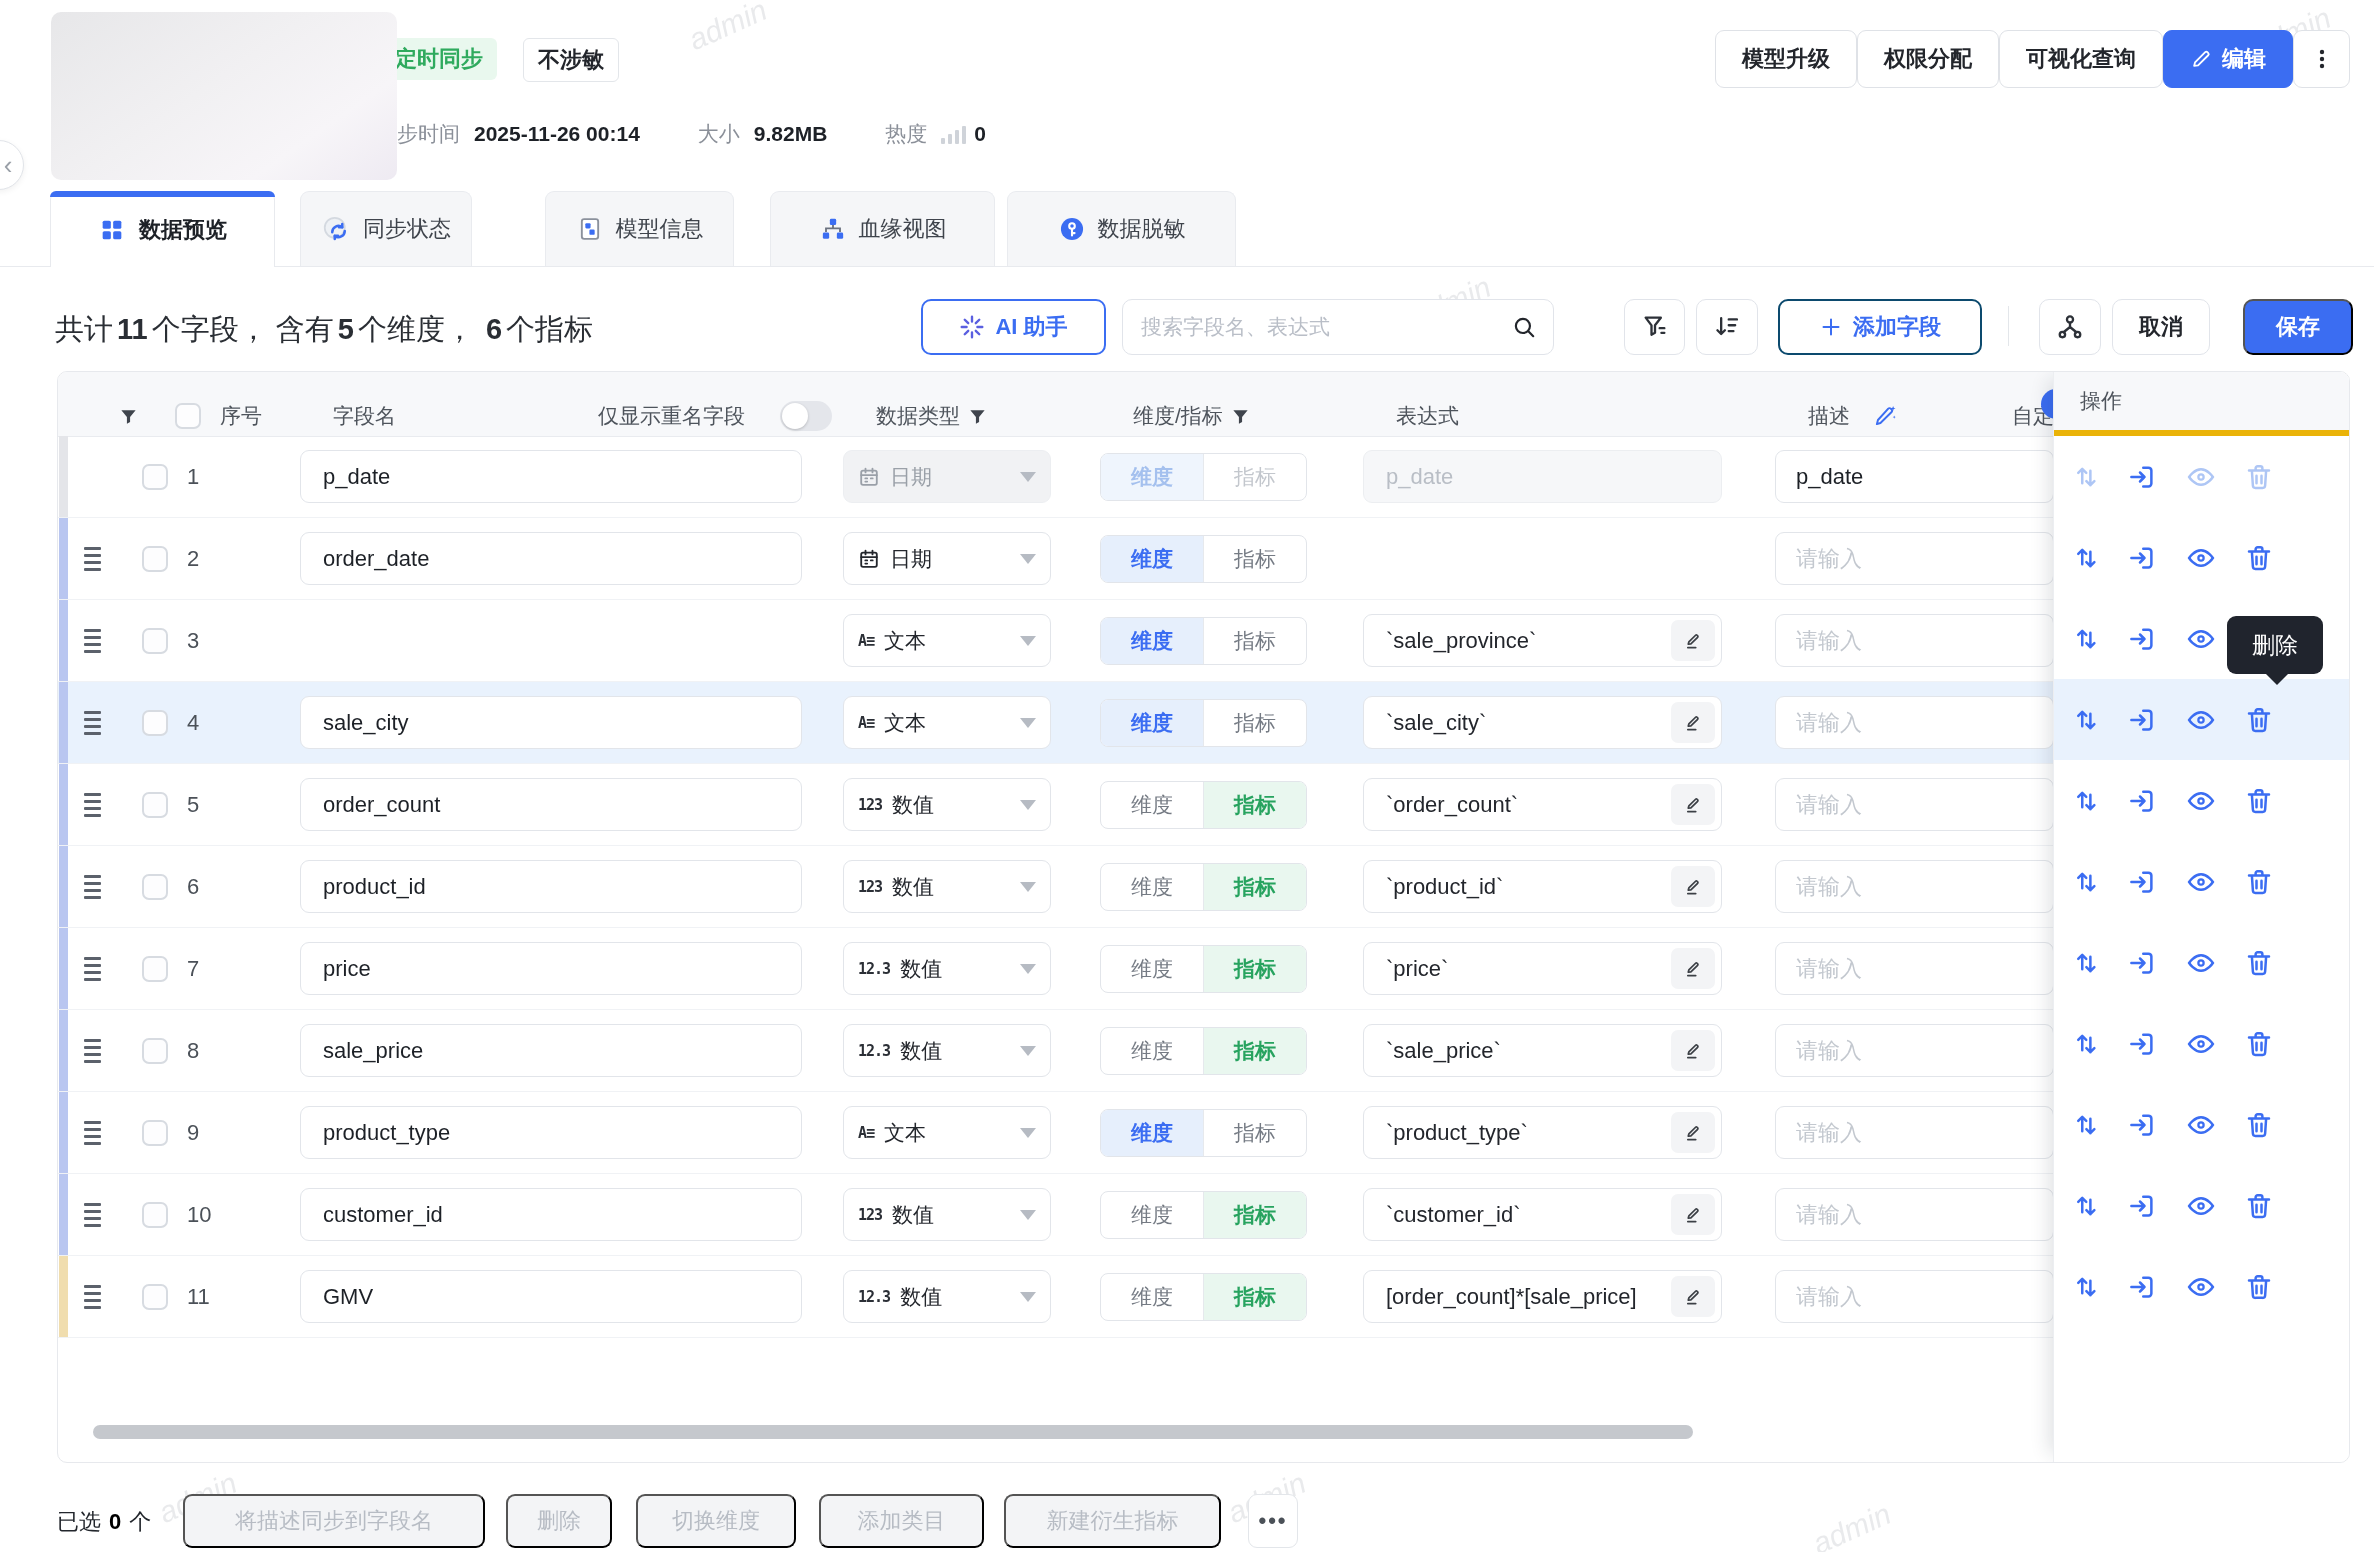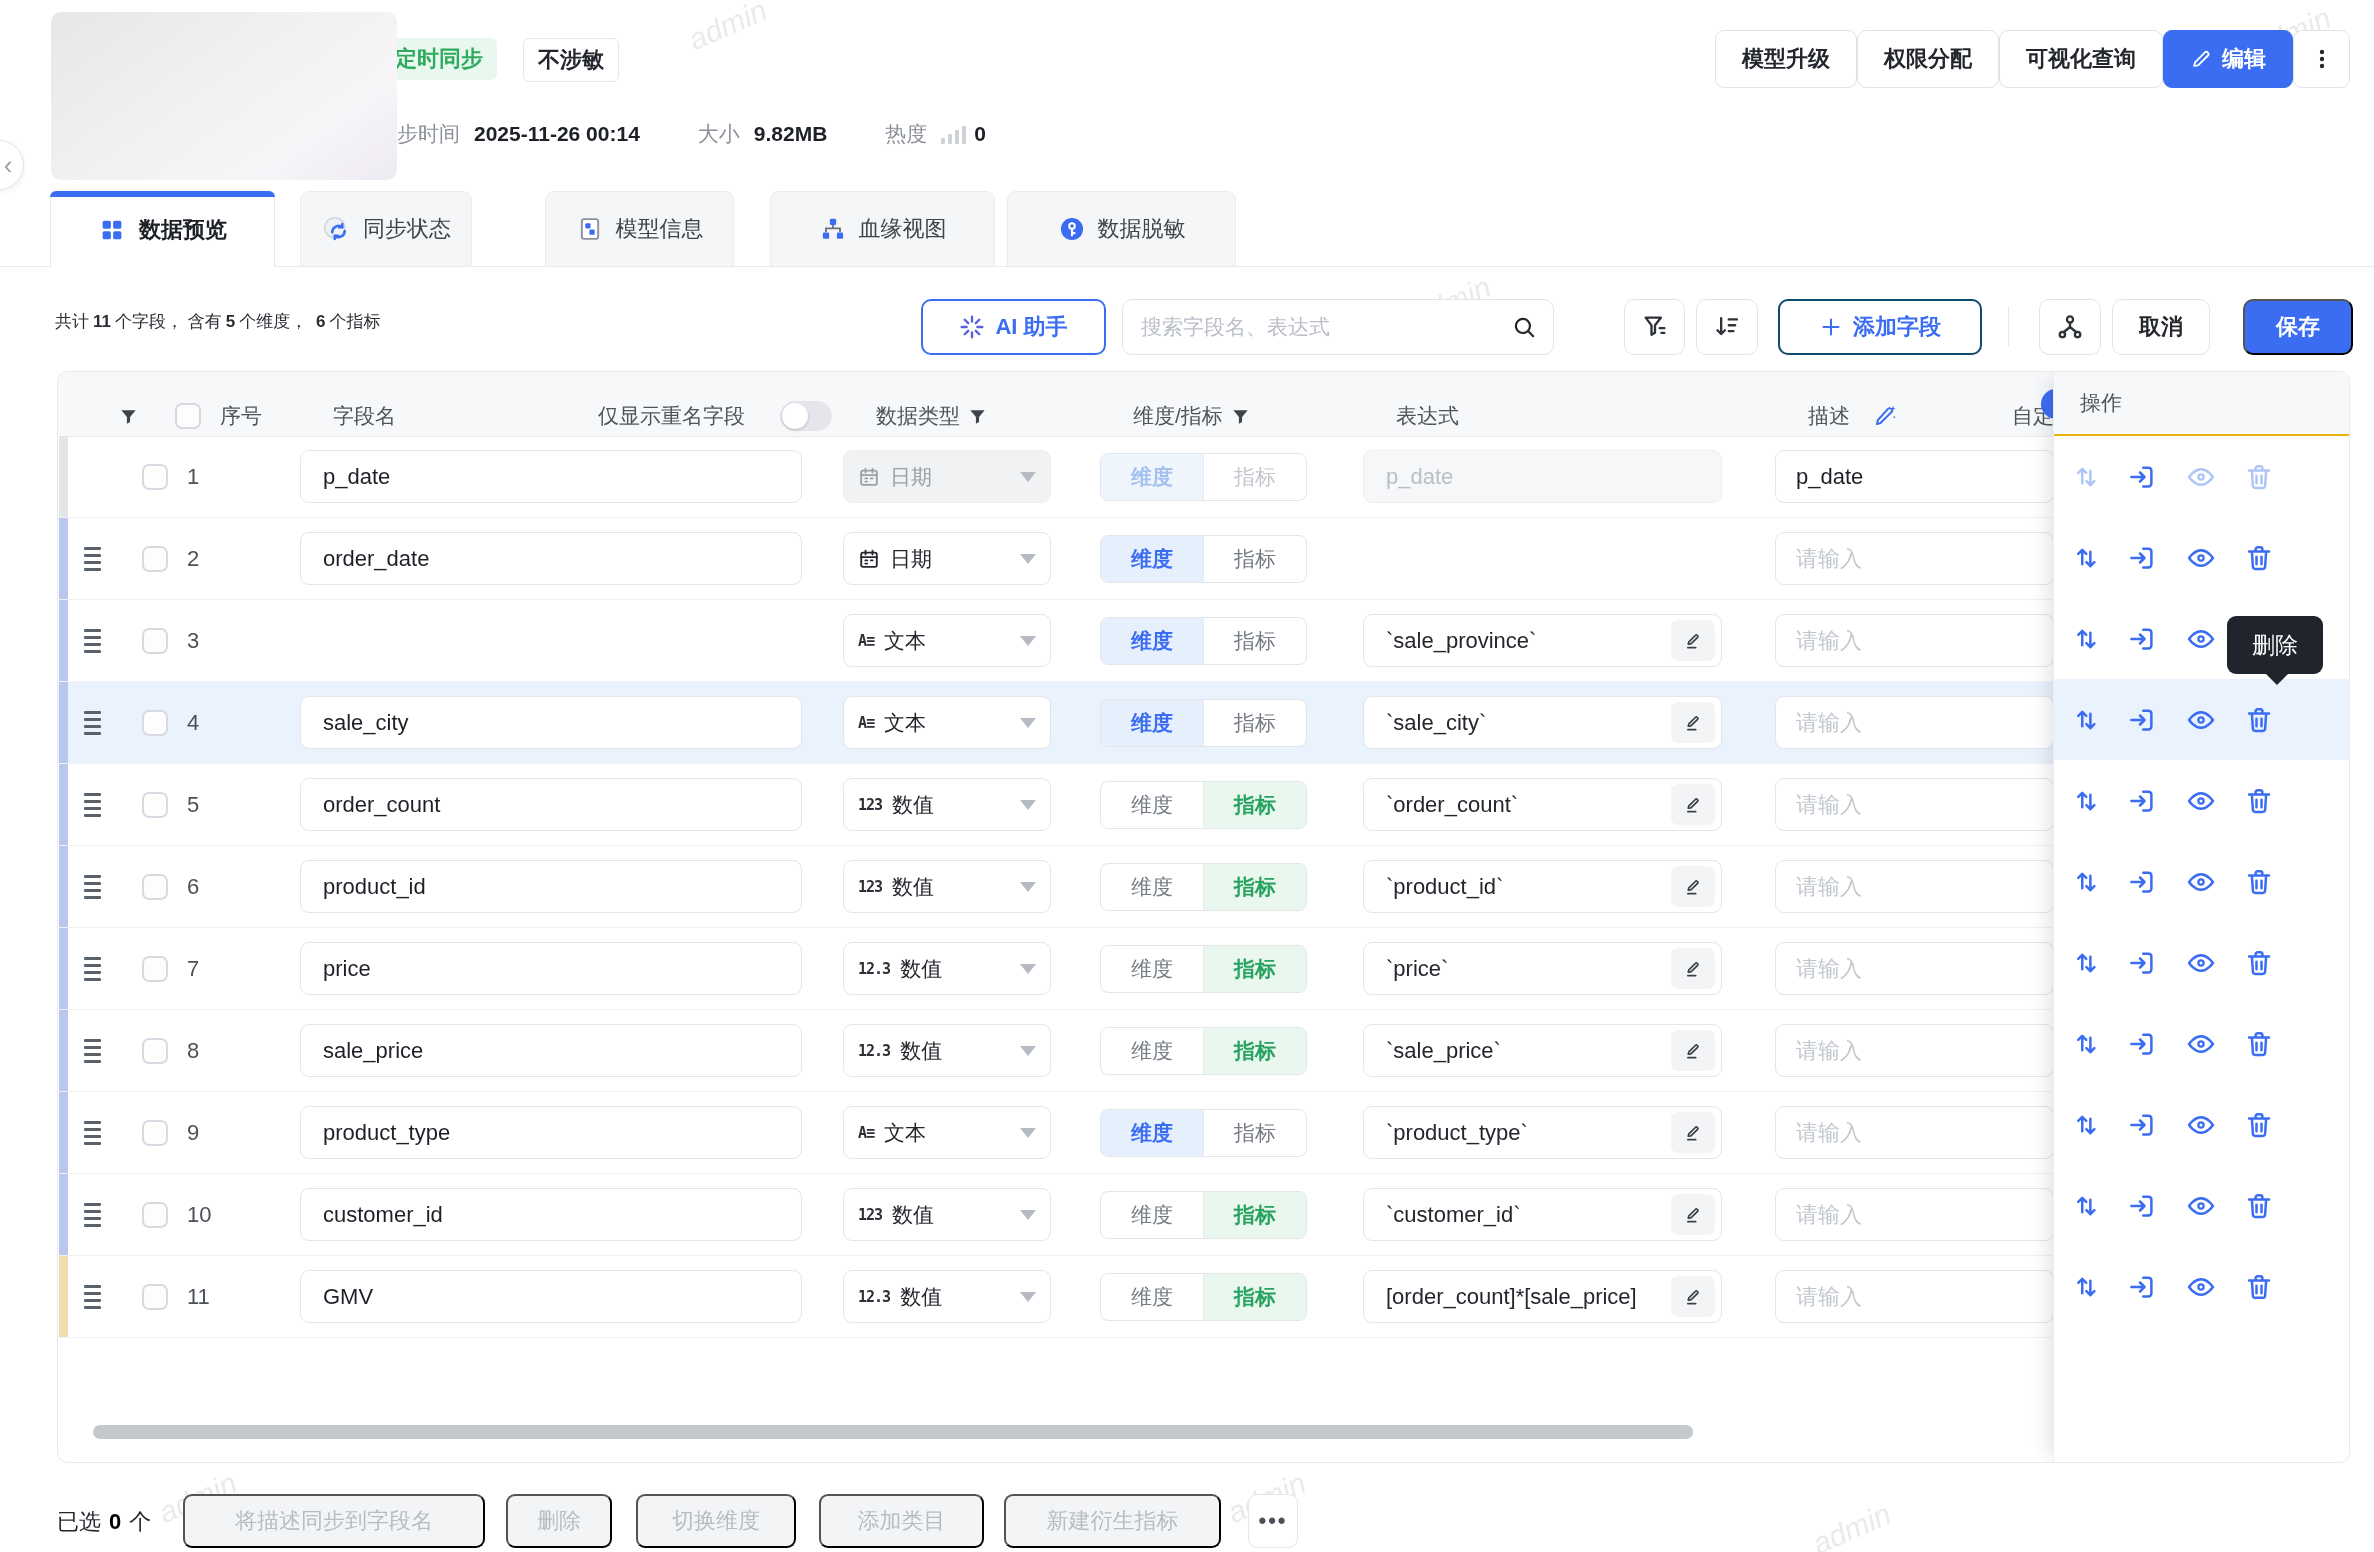--- a/index.html
+++ b/index.html
@@ -30,21 +30,21 @@
   .tbtn.square{padding:0;width:57px;justify-content:center;}
   .icon{display:inline-flex;align-items:center;justify-content:center;}
   .icon svg{display:block;}
   
   .tabstrip-line{position:absolute;left:0;top:266px;width:2374px;height:1px;background:#e8eaee;}
   .tab{position:absolute;top:191px;height:75px;border:1px solid #e9ebef;border-bottom:none;border-radius:9px 9px 0 0;
     background:#f5f6f8;display:flex;align-items:center;justify-content:center;gap:12px;font-size:22px;color:#3f444c;box-sizing:border-box;}
   .tab.active{background:#fff;color:#1d2127;font-weight:700;height:76px;z-index:2;border-color:#e8eaee;gap:13px;}
   .tab.active::before{content:"";position:absolute;left:-1px;right:-1px;top:-1px;height:6px;background:#3b6df2;border-radius:9px 9px 0 0;}
   
-  .summary{position:absolute;left:55px;top:310px;font-size:17px;color:#2a2e34;}
+  .summary{position:absolute;left:55px;top:310px;font-size:29px;color:#2a2e34;}
   .summary b{font-weight:700;padding:0 4px;}
   .ai-btn{position:absolute;left:921px;top:299px;width:185px;height:56px;border:2px solid #3b6df2;border-radius:10px;
     background:#fff;color:#3b6df2;display:flex;align-items:center;justify-content:center;gap:10px;font-size:22px;font-weight:700;box-sizing:border-box;}
   .search{position:absolute;left:1122px;top:299px;width:432px;height:56px;border:1px solid #e1e4ea;border-radius:10px;
     background:#fff;display:flex;align-items:center;padding:0 16px;box-sizing:border-box;gap:10px;}
   .search input{border:none;outline:none;flex:1;font-size:21px;color:#23262c;font-family:inherit;background:transparent;}
   .search input::placeholder{color:#b9bec7;}
   .sq-btn{position:absolute;top:299px;height:56px;border:1px solid #e1e4ea;border-radius:10px;background:#fff;
     display:flex;align-items:center;justify-content:center;color:#2d3138;box-sizing:border-box;}
   .add-btn{position:absolute;left:1778px;top:299px;width:204px;height:56px;border:2px solid #0c4a6e;border-radius:10px;
@@ -91,21 +91,21 @@
   .exprbox .etext{flex:1;white-space:nowrap;overflow:hidden;}
   .exprbox.disabled{background:#f6f7f9;color:#b9bec6;border-color:#eceef1;}
   .editchip{flex:none;width:44px;height:41px;border-radius:7px;background:#f3f4f6;display:flex;align-items:center;justify-content:center;color:#3c4046;}
   .descbox{position:absolute;left:1717px;top:14px;width:279px;height:53px;border:1px solid #e2e5ea;border-radius:9px;background:#fff;
     display:flex;align-items:center;padding:0 20px;font-size:22px;box-sizing:border-box;}
   .descbox .ph{color:#c3c8cf;} .descbox .val{color:#1d2127;}
   .custom-knob{position:absolute;left:1983px;top:17px;width:30px;height:30px;border-radius:50%;background:#3b6df2;}
   
   .ops-panel{position:absolute;left:1995px;top:0;bottom:0;width:299px;background:#fff;z-index:4;
     border-left:1px solid #eceef1;box-shadow:-12px 0 18px -8px rgba(31,41,55,.14);}
-  .ops-head{height:64px;background:#f7f8fa;border-bottom:2px solid #eab308;display:flex;align-items:center;padding-left:26px;
+  .ops-head{height:64px;background:#f7f8fa;border-bottom:6px solid #eab308;display:flex;align-items:center;padding-left:26px;
     font-size:21px;color:#4e545c;box-sizing:border-box;}
   .ops-row{position:relative;height:81px;}
   .ops-row.hover{background:#e9f2fd;}
   .ops-row .ibtn{position:absolute;top:50%;transform:translateY(-50%);width:32px;height:32px;color:#3b6df2;
     display:flex;align-items:center;justify-content:center;}
   .ibtn.disabled{color:#aec6f5;}
   .ibtn.i0{left:16px;} .ibtn.i1{left:72px;} .ibtn.i2{left:131px;} .ibtn.i3{left:189px;}
   .hscroll{position:absolute;left:35px;top:1053px;width:1600px;height:14px;border-radius:7px;background:#c5c8cd;}
   
   .tooltip{position:absolute;left:2227px;top:616px;min-width:96px;height:58px;background:#20242d;color:#fff;border-radius:9px;

